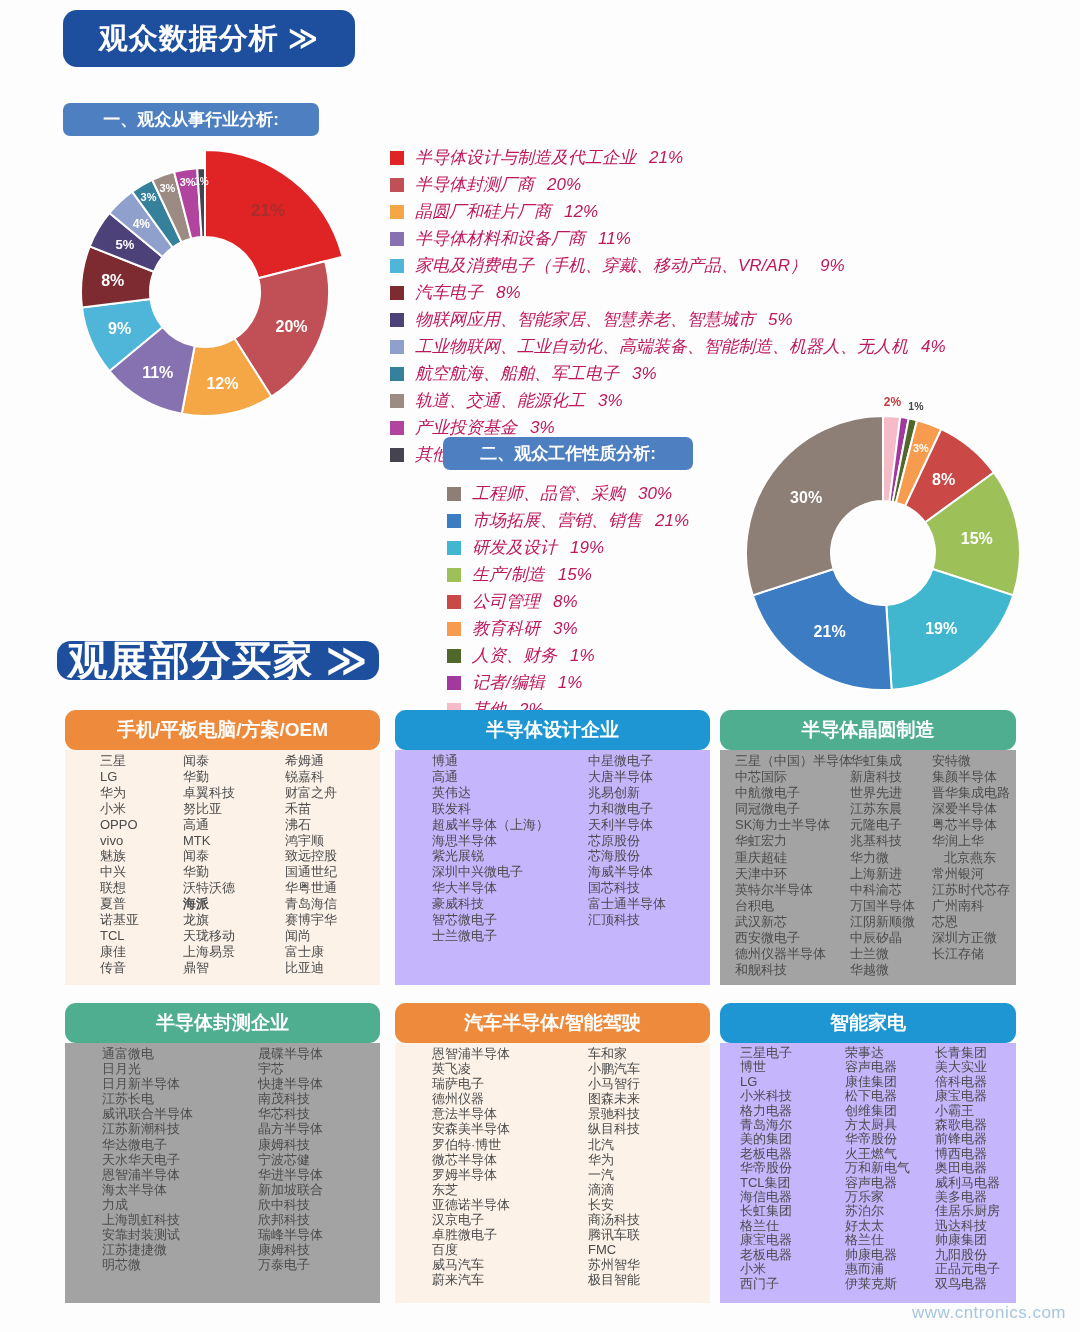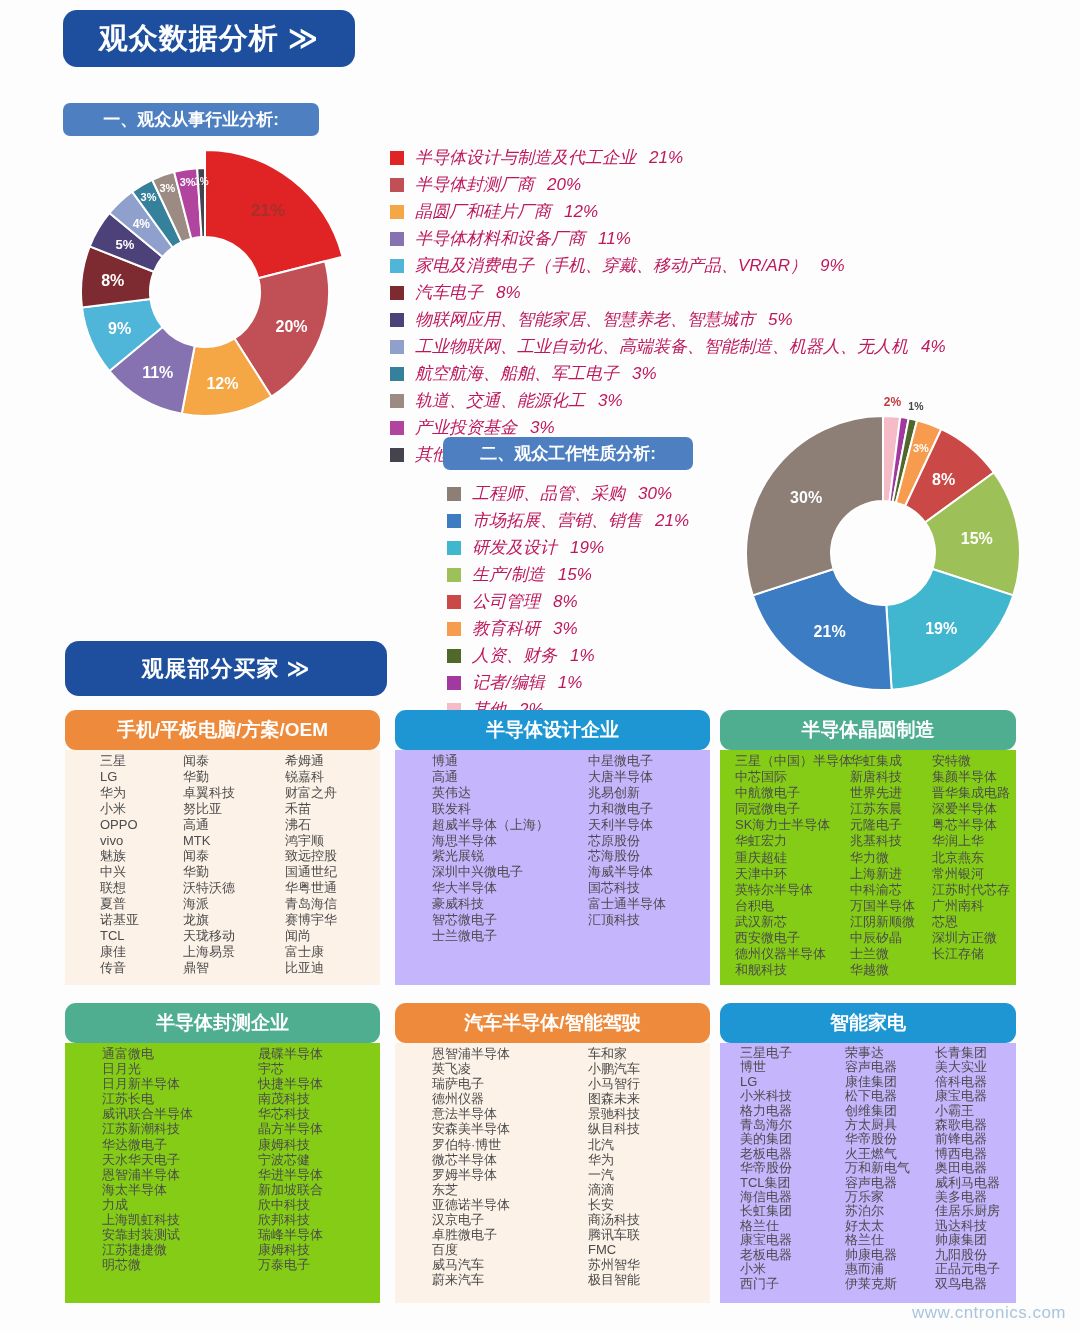--- a/index.html
+++ b/index.html
@@ -1,21 +1,21 @@
 <!DOCTYPE html>
 <html><head>
 <meta charset="utf-8">
 <style>
   html,body{margin:0;padding:0;background:#ffffff;}
   #canvas{position:relative;width:1080px;height:1332px;background:#fdfdfd;overflow:hidden;
           font-family:"Liberation Sans","DejaVu Sans",sans-serif;color:#3c3c3c;}
   .banner{position:absolute;background:#1e4f9e;color:#fff;font-weight:bold;border-radius:14px;
           display:flex;align-items:center;justify-content:center;letter-spacing:1px;}
   #main-title{left:63px;top:10px;width:292px;height:57px;font-size:29px;}
-  #buyers-title{left:65px;top:641px;width:322px;height:55px;font-size:22px;}
+  #buyers-title{left:57px;top:641px;width:322px;height:39px;font-size:40px;}
   .subheading{position:absolute;background:#4e80c1;color:#fff;font-weight:bold;border-radius:7px;
           display:flex;align-items:center;justify-content:center;font-size:17px;}
   #sub1{left:63px;top:103px;width:256px;height:33px;}
   #sub2{left:443px;top:437px;width:250px;height:33px;}
   .legend{position:absolute;list-style:none;margin:0;padding:0;}
   #legend1{left:390px;top:147px;}
   #legend2{left:447px;top:483px;}
   .legend li{display:flex;align-items:center;margin-bottom:6px;font-size:17px;line-height:21px;color:#be185d;font-style:italic;}
   .legend .sw{width:14px;height:14px;margin-right:11px;flex:none;}
   .legend .pct{margin-left:13px;}
@@ -23,21 +23,21 @@
   #chart1{left:38px;top:132px;}
   #chart2{left:708px;top:390px;}
   .btable{position:absolute;}
   .btable .hd{height:40px;display:flex;align-items:center;justify-content:center;
               color:#fff;font-weight:bold;font-size:19px;border-radius:11px;}
   .btable .bd{position:relative;}
   .btable .col{position:absolute;top:3px;}
   .btable .col div{font-size:13px;color:#4c4c4c;white-space:nowrap;}
   .th-orange .hd{background:#ee8a3c}.th-orange .bd{background:#fcf2e8}
   .th-blue   .hd{background:#1d96d3}.th-blue   .bd{background:#c4b5fd}
-  .th-green  .hd{background:#4fae90}.th-green  .bd{background:#84cc16}
+  .th-green  .hd{background:#4fae90}.th-green  .bd{background:#a3a3a3}
   #watermark{position:absolute;right:14px;top:1303px;font-size:17px;color:#a7c6dd;letter-spacing:.5px;}
 </style>
 </head>
 <body>
 
 <div id="canvas">
   <div id="main-title" class="banner">观众数据分析 ≫</div>
 
   <div id="sub1" class="subheading">一、观众从事行业分析:</div>
   <svg id="chart1" class="donut" width="345" height="325">
@@ -221,21 +221,21 @@
           <div class="col" style="left: 118px;">
             <div style="line-height: 15.9px;">闻泰</div>
             <div style="line-height: 15.9px;">华勤</div>
             <div style="line-height: 15.9px;">卓翼科技</div>
             <div style="line-height: 15.9px;">努比亚</div>
             <div style="line-height: 15.9px;">高通</div>
             <div style="line-height: 15.9px;">MTK</div>
             <div style="line-height: 15.9px;">闻泰</div>
             <div style="line-height: 15.9px;">华勤</div>
             <div style="line-height: 15.9px;">沃特沃德</div>
-            <div style="line-height: 15.9px;">海派</div>
+            <div style="line-height: 15.9px; font-weight: bold;">海派</div>
             <div style="line-height: 15.9px;">龙旗</div>
             <div style="line-height: 15.9px;">天珑移动</div>
             <div style="line-height: 15.9px;">上海易景</div>
             <div style="line-height: 15.9px;">鼎智</div>
           </div>
           <div class="col" style="left: 220px;">
             <div style="line-height: 15.9px;">希姆通</div>
             <div style="line-height: 15.9px;">锐嘉科</div>
             <div style="line-height: 15.9px;">财富之舟</div>
             <div style="line-height: 15.9px;">禾苗</div>
@@ -319,21 +319,21 @@
             <div style="line-height: 16.1px;">士兰微</div>
             <div style="line-height: 16.1px;">华越微</div>
           </div>
           <div class="col" style="left: 212px;">
             <div style="line-height: 16.1px;">安特微</div>
             <div style="line-height: 16.1px;">集颜半导体</div>
             <div style="line-height: 16.1px;">晋华集成电路</div>
             <div style="line-height: 16.1px;">深爱半导体</div>
             <div style="line-height: 16.1px;">粤芯半导体</div>
             <div style="line-height: 16.1px;">华润上华</div>
-            <div style="line-height: 16.1px;">北京燕东</div>
+            <div style="line-height: 16.1px; margin-left: 12px;">北京燕东</div>
             <div style="line-height: 16.1px;">常州银河</div>
             <div style="line-height: 16.1px;">江苏时代芯存</div>
             <div style="line-height: 16.1px;">广州南科</div>
             <div style="line-height: 16.1px;">芯恩</div>
             <div style="line-height: 16.1px;">深圳方正微</div>
             <div style="line-height: 16.1px;">长江存储</div>
           </div>
         </div>
       </div>
       <div class="btable th-green" style="left: 65px; top: 1003px; width: 315px;">

